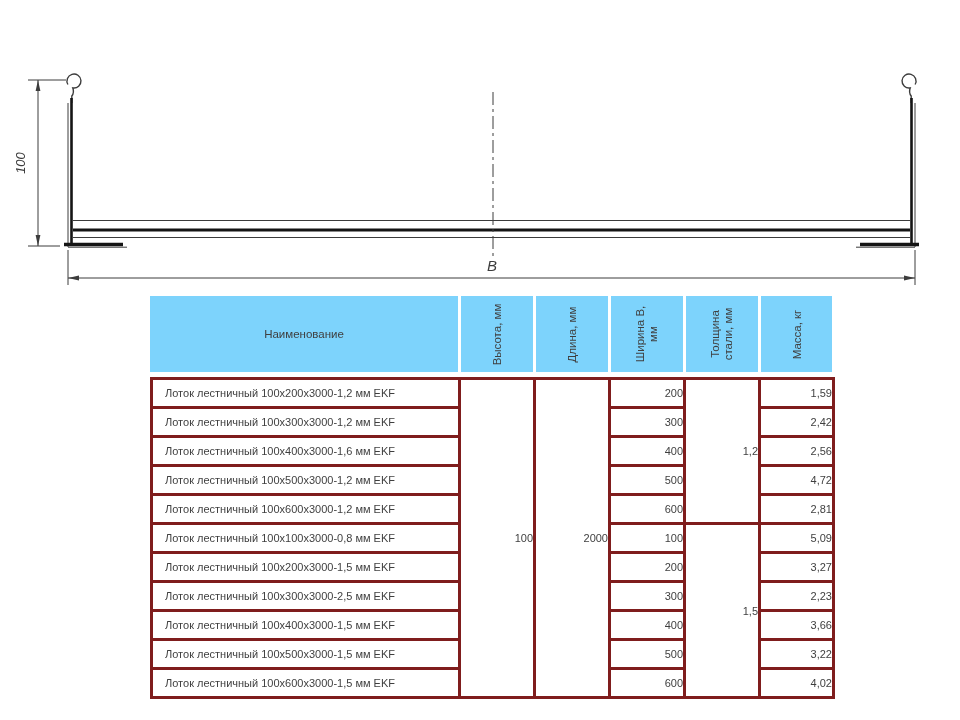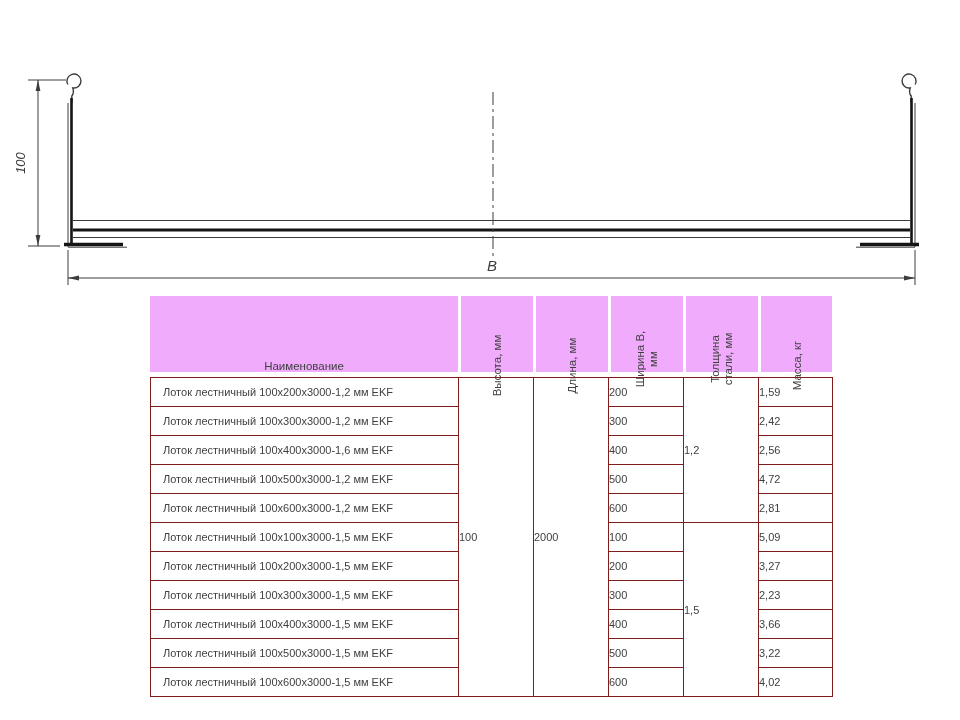--- a/index.html
+++ b/index.html
@@ -10,44 +10,44 @@
   }
   
   .drawing { position:absolute; top:0; left:0; }
   .dim-text { font-family:"Liberation Sans", sans-serif; font-style:italic; fill:#3c3c3c; }
   
   .thead {
     position:absolute; left:150px; top:296px; width:682px; height:76px;
     display:flex;
   }
   .th {
-    background:#f0abfc; color:#3f3f3f; font-size:11.5px;
-    display:flex; align-items:flex-end; justify-content:center;
+    background:#7dd3fc; color:#3f3f3f; font-size:11.5px;
+    display:flex; align-items:center; justify-content:center;
     height:76px; position:relative;
   }
   .th + .th { border-left:3px solid #fff; }
   .w-name { width:308px; }
   .w-num  { width:75px; }
   .w-last { width:74px; }
   .rot {
     transform:rotate(-90deg); width:66px; text-align:center;
     line-height:13px; white-space:normal;
   }
   
   .grid {
     position:absolute; left:150px; top:377px; width:682px;
     border-collapse:collapse; table-layout:fixed;
   }
   .grid td {
-    border:1px solid #7f1d1d; height:29px;
+    border:3px solid #7f1d1d; height:29px;
     font-size:11px; color:#3f3f3f; vertical-align:middle;
     overflow:hidden; white-space:nowrap;
   }
   .c-name { text-align:left; padding-left:12px; }
-  .c-num  { text-align:left; }
+  .c-num  { text-align:right; }
 </style>
 </head>
 <body>
 
 <div class="page">
 
   <svg class="drawing" width="960" height="295" viewBox="0 0 960 295">
 
     <g>
       <path d="M 67.9 84.5 A 7 7 0 1 1 72.8 87.9 Q 74.5 92.5 71.8 96 L 71.8 103" fill="none" stroke="#3c3c3c" stroke-width="1.4"></path>
@@ -145,32 +145,32 @@
         <td class="c-name">Лоток лестничный 100х500х3000-1,2 мм EKF</td>
         <td class="c-num">500</td>
         <td class="c-num">4,72</td>
       </tr>
       <tr>
         <td class="c-name">Лоток лестничный 100х600х3000-1,2 мм EKF</td>
         <td class="c-num">600</td>
         <td class="c-num">2,81</td>
       </tr>
       <tr>
-        <td class="c-name">Лоток лестничный 100х100х3000-1,5 мм EKF</td>
+        <td class="c-name">Лоток лестничный 100х100х3000-0,8 мм EKF</td>
         <td class="c-num">100</td>
         <td class="c-num" rowspan="6">1,5</td>
         <td class="c-num">5,09</td>
       </tr>
       <tr>
         <td class="c-name">Лоток лестничный 100х200х3000-1,5 мм EKF</td>
         <td class="c-num">200</td>
         <td class="c-num">3,27</td>
       </tr>
       <tr>
-        <td class="c-name">Лоток лестничный 100х300х3000-1,5 мм EKF</td>
+        <td class="c-name">Лоток лестничный 100х300х3000-2,5 мм EKF</td>
         <td class="c-num">300</td>
         <td class="c-num">2,23</td>
       </tr>
       <tr>
         <td class="c-name">Лоток лестничный 100х400х3000-1,5 мм EKF</td>
         <td class="c-num">400</td>
         <td class="c-num">3,66</td>
       </tr>
       <tr>
         <td class="c-name">Лоток лестничный 100х500х3000-1,5 мм EKF</td>

